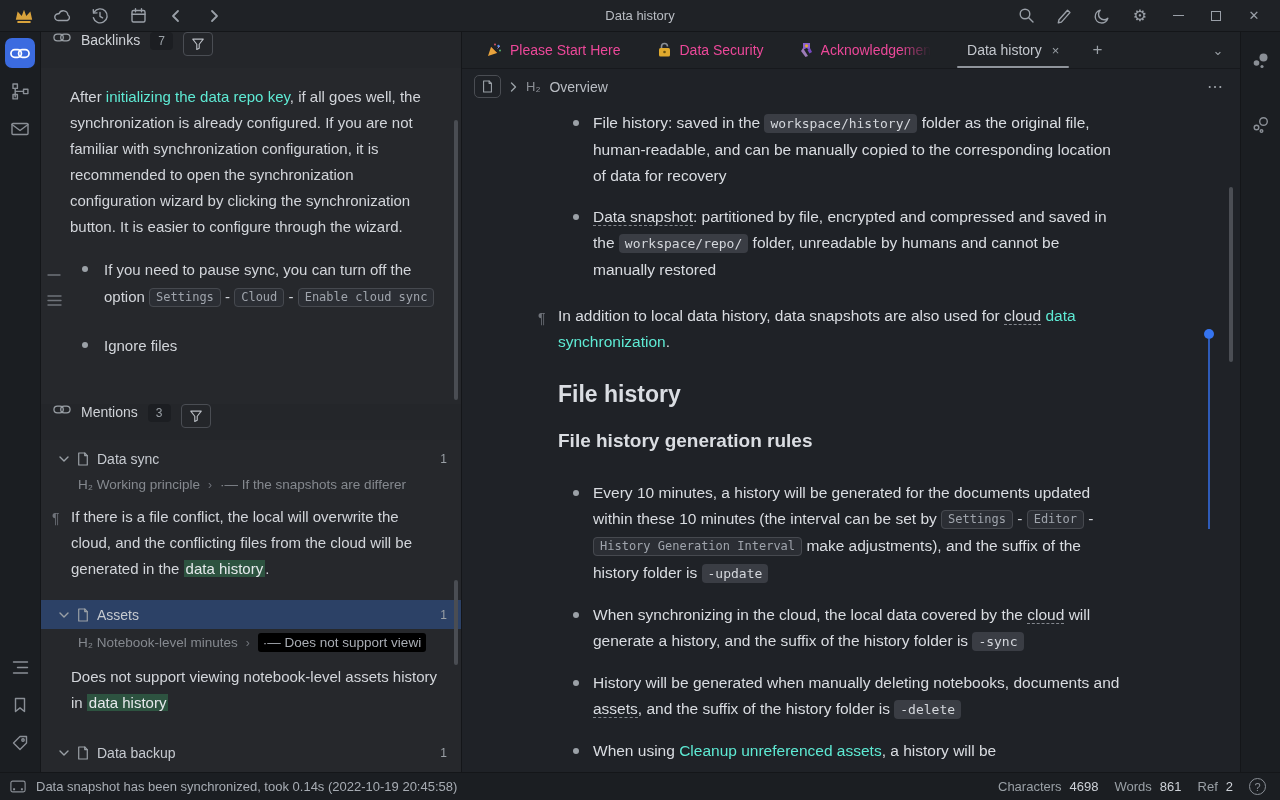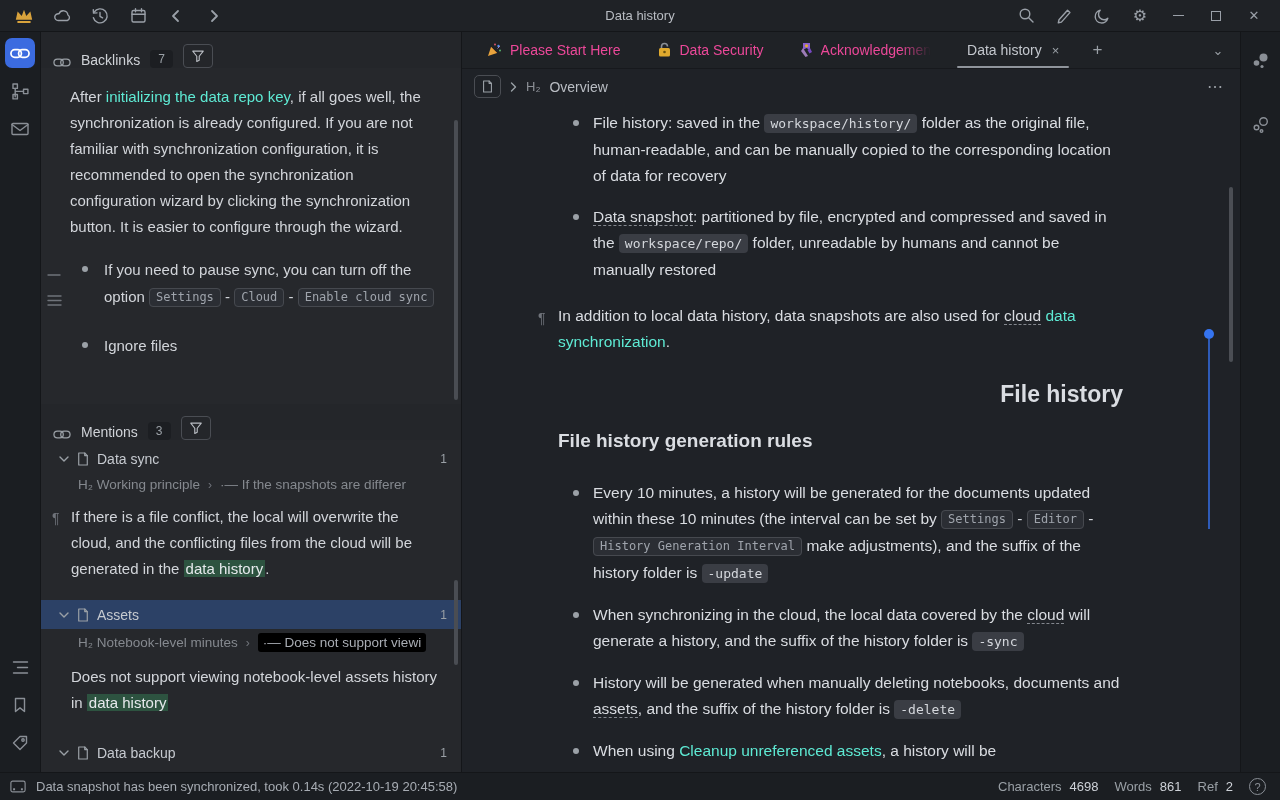--- a/index.html
+++ b/index.html
@@ -33,21 +33,21 @@
   .dock-btn { width:30px; height:30px; border-radius:7px; display:flex; align-items:center;
     justify-content:center; margin-bottom:8px; }
   .dock-btn svg { stroke:#8a8f96; fill:none; stroke-width:1.4; stroke-linecap:round; stroke-linejoin:round; }
   .dock-btn.active { background:#3b6be0; }
   .dock-btn.active svg { stroke:#ffffff; stroke-width:1.8; }
   .dock-spacer { flex:1; }
 
   
   .panel { width:421px; flex:0 0 421px; background:#26282c; border-right:1px solid #141619;
     display:flex; flex-direction:column; position:relative; overflow:hidden; }
-  .sec-header { height:36px; flex:0 0 36px; display:flex; align-items:flex-end; gap:10px;
+  .sec-header { height:36px; flex:0 0 36px; display:flex; align-items:flex-start; gap:10px;
     padding:0 12px; background:#24262a; }
   .sec-header svg.linkic { stroke:#9aa0a6; fill:none; stroke-width:1.5; }
   .sec-title { font-size:14px; color:#cfd2d7; }
   .badge { background:#1c1e22; color:#9aa0a6; font-size:12px; border-radius:4px;
     padding:2px 8px; }
   .filter-btn { width:30px; height:24px; border:1px solid #4a4d53; border-radius:4px;
     display:flex; align-items:center; justify-content:center; }
   .filter-btn svg { stroke:#b9bdc3; fill:none; stroke-width:1.3; stroke-linejoin:round; }
 
   .bl-body { height:336px; flex:0 0 336px; overflow:hidden; position:relative;
@@ -105,21 +105,21 @@
   .more-btn { margin-left:auto; color:#9aa0a6; font-size:16px; letter-spacing:1px; }
 
   .content { flex:1; overflow:hidden; padding:6px 0 0 96px; position:relative; }
   .col { width:565px; }
   .doc-li { display:flex; margin-bottom:15px; }
   .doc-li .li-dot { margin:10px 14px 0 15px; background:#9ba1a7; }
   .doc-li .li-text { font-size:15.5px; line-height:26px; color:#d9dce1; }
   .doc-para { position:relative; font-size:15.5px; line-height:26px; color:#d9dce1;
     margin:20px 0 10px 0; }
   .doc-para .pilcrow { left:-20px; top:2px; }
-  h2.doc-h2 { font-size:23px; color:#dadde2; font-weight:700; margin:26px 0 12px 0;text-align:right; }
+  h2.doc-h2 { font-size:23px; color:#dadde2; font-weight:700; margin:26px 0 12px 0; }
   h3.doc-h3 { font-size:19px; color:#dadde2; font-weight:700; margin:22px 0 28px 0; }
 
   
   .sg-link { color:#5eead4; }
   .sg-ref { border-bottom:1px dashed #83878e; }
   .sg-mark { background:#2d5340; color:#e6e9ec; padding:0 2px; }
   .sg-kbd { font-family:"DejaVu Sans Mono", monospace; font-size:12px; color:#9fa4ac;
     background:#2b2e34; border:1px solid #46494f; border-radius:4px; padding:1px 6px 2px;
     -webkit-box-decoration-break:clone; box-decoration-break:clone; position:relative; top:-1px; }
   .sg-code { font-family:"DejaVu Sans Mono", monospace; font-size:13px; color:#d4d7dc;

